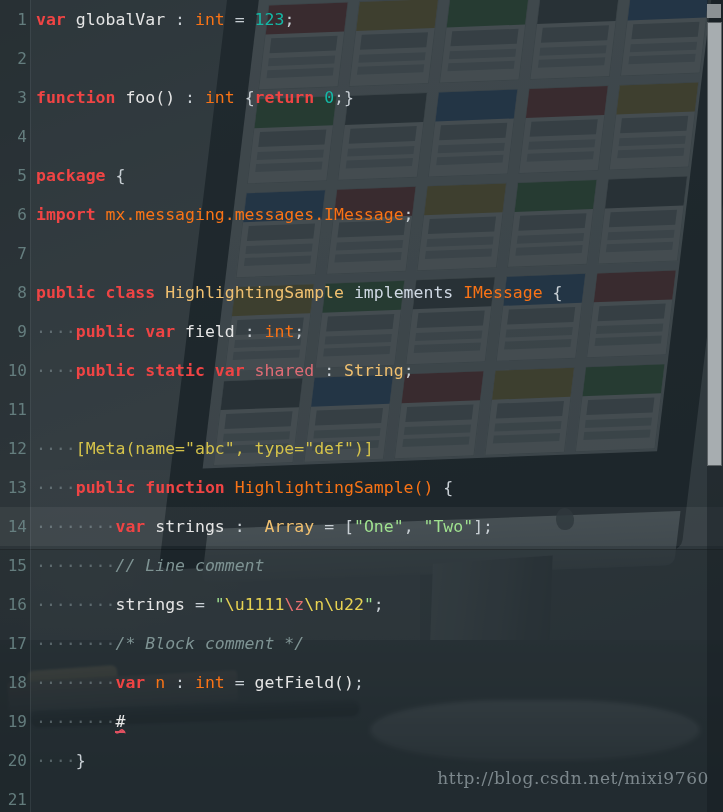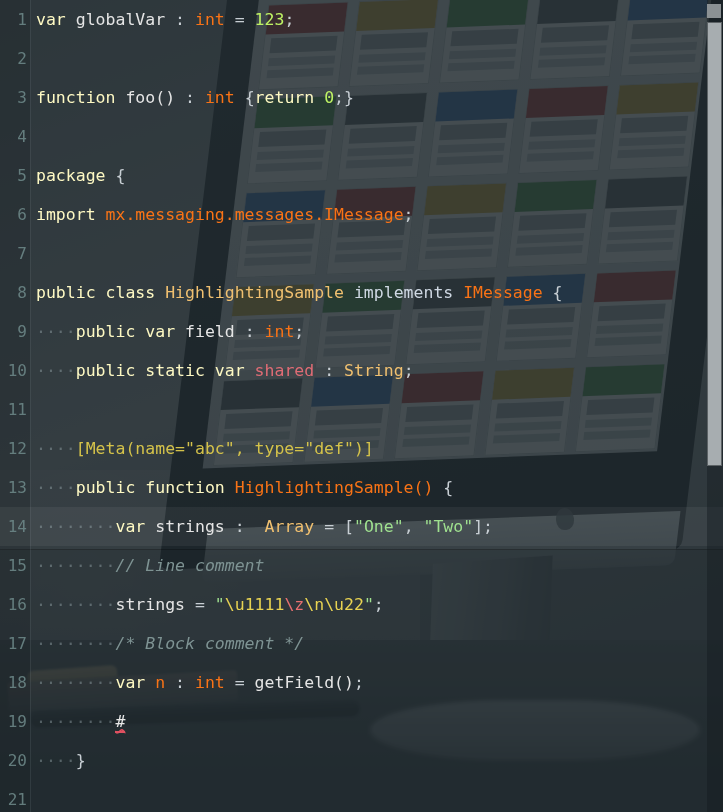--- a/index.html
+++ b/index.html
@@ -138,26 +138,26 @@
   }
   .row.current{ background:rgba(255,255,255,.055); }
   .ln{
     width:30px;flex:0 0 30px;text-align:right;
     color:#6f8b8b;opacity:.85;font-size:16px;
     padding-right:3px;box-sizing:border-box;
   }
   .code{padding-left:6px;}
 
   
-  .kw   {color:#fef9c3;}            
+  .kw   {color:#ef4444;font-weight:bold;}            
   .kw2  {color:#cfd8e3;}            
   .ident{color:#e5e5e5;}            
   .typ  {color:#f97316;}            
   .cls  {color:#f0c070;}            
-  .num  {color:#bef264;}            
+  .num  {color:#14b8a6;}            
   .op   {color:#c8cfd4;}
   .str  {color:#9fe08f;}            
   .esc  {color:#e8d352;}            
   .escb {color:#e87070;}            
   .cmt  {color:#7e9393;font-style:italic;}            
   .cmtb {color:#7e9393;font-style:italic;}  
   .meta {color:#d4c24a;}            
   .fld  {color:#e06c75;}            
   .ws   {color:rgba(170,190,195,.38);}  
   .err  {
@@ -368,14 +368,15 @@
   <div class="gutter-bg"></div>
   <div class="gutter-edge"></div>
 
   <div class="editor" id="editor"><div class="row"><span class="ln">1</span><span class="code"><span class="kw">var</span><span class="ws"> </span><span class="ident">globalVar</span><span class="ws"> </span><span class="op">:</span><span class="ws"> </span><span class="typ">int</span><span class="ws"> </span><span class="op">=</span><span class="ws"> </span><span class="num">123</span><span class="op">;</span></span></div><div class="row"><span class="ln">2</span><span class="code"></span></div><div class="row"><span class="ln">3</span><span class="code"><span class="kw">function</span><span class="ws"> </span><span class="ident">foo()</span><span class="ws"> </span><span class="op">:</span><span class="ws"> </span><span class="typ">int</span><span class="ws"> </span><span class="op">{</span><span class="kw">return</span><span class="ws"> </span><span class="num">0</span><span class="op">;}</span></span></div><div class="row"><span class="ln">4</span><span class="code"></span></div><div class="row"><span class="ln">5</span><span class="code"><span class="kw">package</span><span class="ws"> </span><span class="op">{</span></span></div><div class="row"><span class="ln">6</span><span class="code"><span class="kw">import</span><span class="ws"> </span><span class="typ">mx.messaging.messages.IMessage</span><span class="op">;</span></span></div><div class="row"><span class="ln">7</span><span class="code"></span></div><div class="row"><span class="ln">8</span><span class="code"><span class="kw">public</span><span class="ws"> </span><span class="kw">class</span><span class="ws"> </span><span class="cls">HighlightingSample</span><span class="ws"> </span><span class="kw2">implements</span><span class="ws"> </span><span class="typ">IMessage</span><span class="ws"> </span><span class="op">{</span></span></div><div class="row"><span class="ln">9</span><span class="code"><span class="ws">····</span><span class="kw">public</span><span class="ws"> </span><span class="kw">var</span><span class="ws"> </span><span class="ident">field</span><span class="ws"> </span><span class="op">:</span><span class="ws"> </span><span class="typ">int</span><span class="op">;</span></span></div><div class="row"><span class="ln">10</span><span class="code"><span class="ws">····</span><span class="kw">public</span><span class="ws"> </span><span class="kw">static</span><span class="ws"> </span><span class="kw">var</span><span class="ws"> </span><span class="fld">shared</span><span class="ws"> </span><span class="op">:</span><span class="ws"> </span><span class="cls">String</span><span class="op">;</span></span></div><div class="row"><span class="ln">11</span><span class="code"></span></div><div class="row"><span class="ln">12</span><span class="code"><span class="ws">····</span><span class="meta">[Meta(name="abc", type="def")]</span></span></div><div class="row"><span class="ln">13</span><span class="code"><span class="ws">····</span><span class="kw">public</span><span class="ws"> </span><span class="kw">function</span><span class="ws"> </span><span class="typ">HighlightingSample()</span><span class="ws"> </span><span class="op">{</span></span></div><div class="row current"><span class="ln">14</span><span class="code"><span class="ws">········</span><span class="kw">var</span><span class="ws"> </span><span class="ident">strings</span><span class="ws"> </span><span class="op">:</span><span class="ws">  </span><span class="cls">Array</span><span class="ws"> </span><span class="op">=</span><span class="ws"> </span><span class="op">[</span><span class="str">"One"</span><span class="op">,</span><span class="ws"> </span><span class="str">"Two"</span><span class="op">];</span></span></div><div class="row"><span class="ln">15</span><span class="code"><span class="ws">········</span><span class="cmt">// Line comment</span></span></div><div class="row"><span class="ln">16</span><span class="code"><span class="ws">········</span><span class="ident">strings</span><span class="ws"> </span><span class="op">=</span><span class="ws"> </span><span class="str">"</span><span class="esc">\u1111</span><span class="escb">\z</span><span class="esc">\n</span><span class="esc">\u22</span><span class="str">"</span><span class="op">;</span></span></div><div class="row"><span class="ln">17</span><span class="code"><span class="ws">········</span><span class="cmtb">/* Block comment */</span></span></div><div class="row"><span class="ln">18</span><span class="code"><span class="ws">········</span><span class="kw">var</span><span class="ws"> </span><span class="typ">n</span><span class="ws"> </span><span class="op">:</span><span class="ws"> </span><span class="typ">int</span><span class="ws"> </span><span class="op">=</span><span class="ws"> </span><span class="ident">getField()</span><span class="op">;</span></span></div><div class="row"><span class="ln">19</span><span class="code"><span class="ws">········</span><span class="err">#</span></span></div><div class="row"><span class="ln">20</span><span class="code"><span class="ws">····</span><span class="op">}</span></span></div><div class="row"><span class="ln">21</span><span class="code"></span></div></div>
 
   <div class="sb-track">
     <div class="sb-btn"></div>
     <div class="sb-thumb"></div>
   </div>
 
+  <div class="watermark">http://blog.csdn.net/mixi9760</div>
 
 </div>
 
 </body></html>

